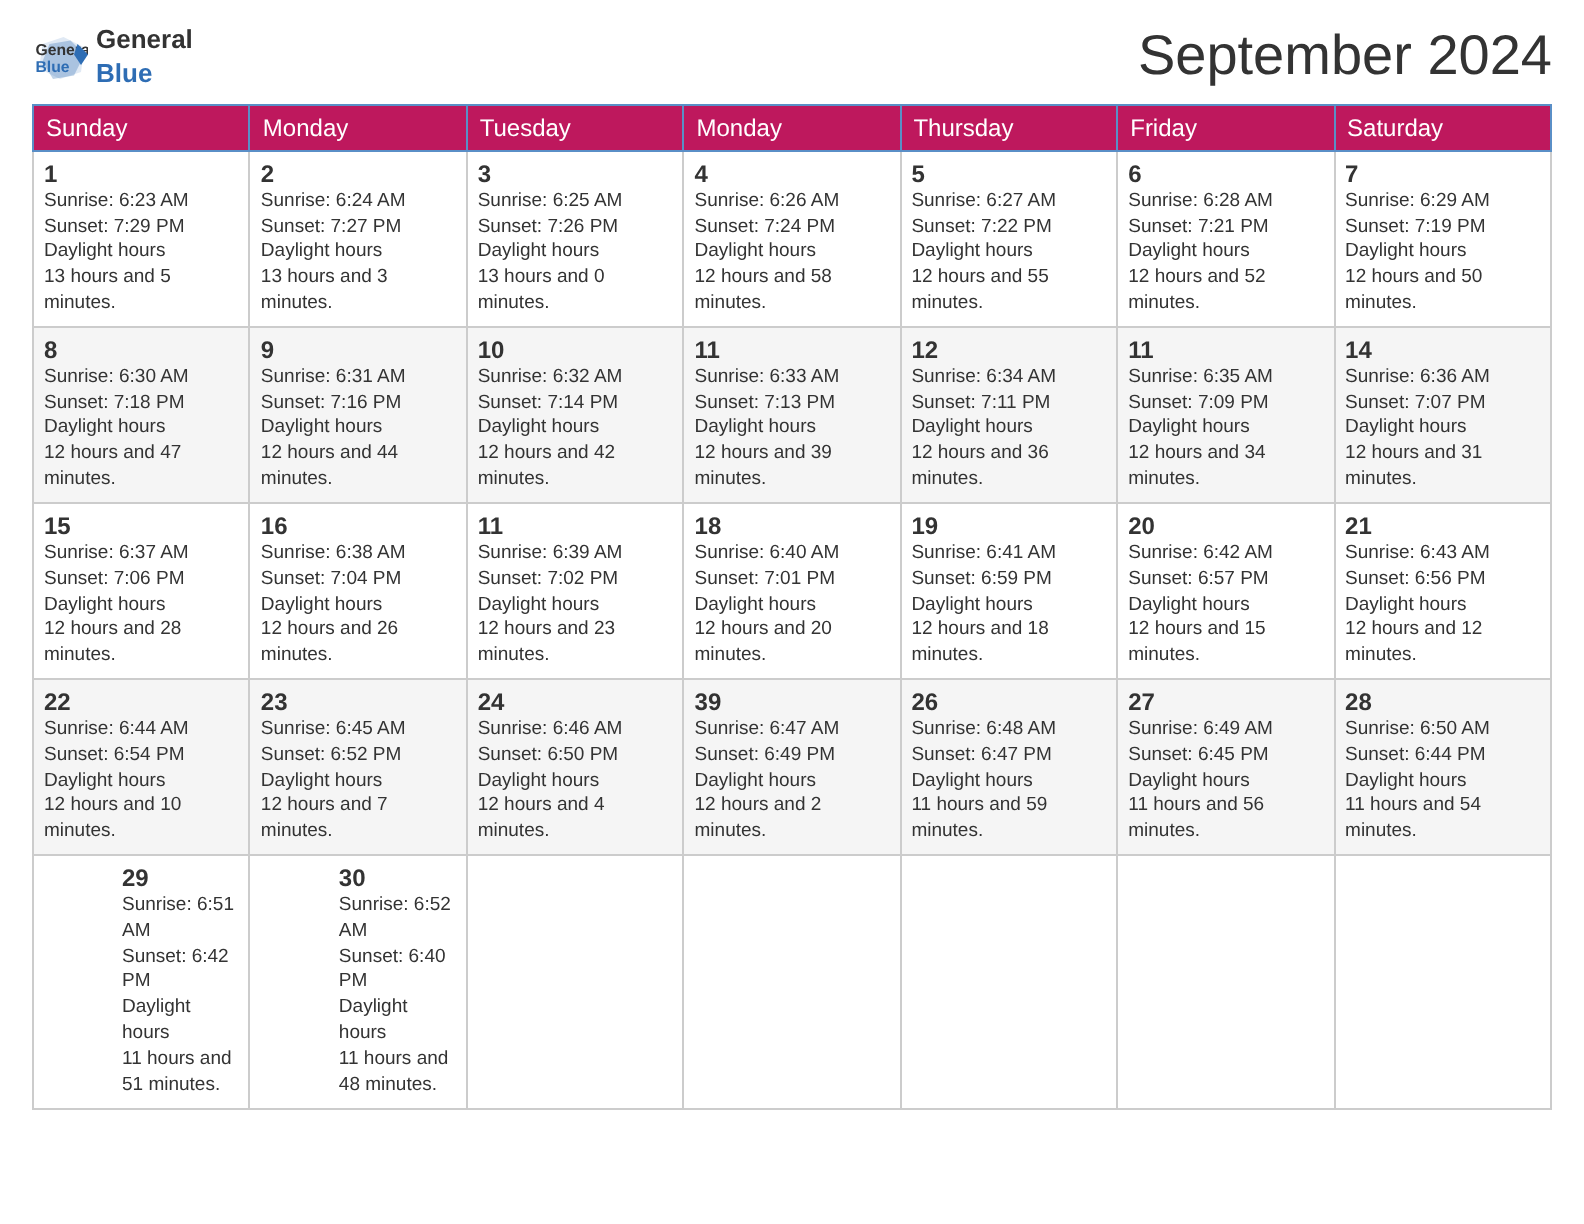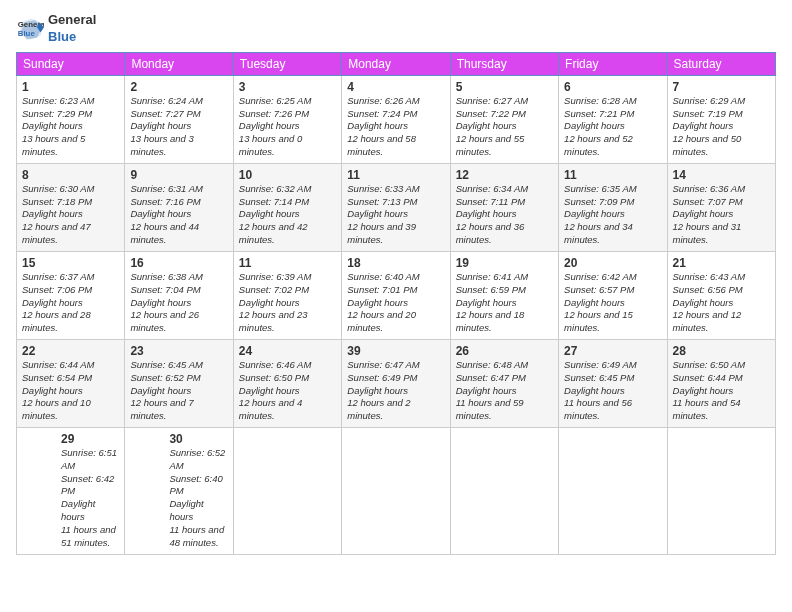--- a/index.html
+++ b/index.html
@@ -43,21 +43,21 @@
     .location-title {
       font-size: 13px;
       color: #555;
     }
     .calendar-table {
       width: 100%;
       border-collapse: collapse;
       table-layout: fixed;
     }
     .calendar-table th {
-      background: #d946ef;
+      background: #be185d;
       color: #fff;
       text-align: left;
       padding: 4px 6px;
       font-size: 12px;
       font-weight: normal;
       border: 1px solid #5a8fc7;
     }
     .calendar-table td {
       border: 1px solid #ccc;
       vertical-align: top;
@@ -71,21 +71,20 @@
     .day-num {
       font-size: 12px;
       font-weight: bold;
       display: block;
       margin-bottom: 1px;
     }
     .day-info {
       font-size: 9.5px;
       line-height: 1.35;
       color: #333;
-      font-style: italic;
     }
     .empty-cell {
       background: #fff !important;
     }
     .last-row td {
       height: 72px;
       padding-left: 44px;
     }
   </style>
 </head>
@@ -101,20 +100,21 @@
         <text x="2" y="14" font-size="9" font-weight="bold" fill="#333" font-family="Arial">General</text>
         <text x="2" y="24" font-size="9" font-weight="bold" fill="#2e6db4" font-family="Arial">Blue</text>
         <polygon points="26,8 32,14 28,20 24,14" fill="#2e6db4"></polygon>
       </svg>
       <div>
         <div style="font-size:13px;font-weight:bold;color:#333;line-height:1.3;">General</div>
         <div style="font-size:13px;font-weight:bold;color:#2e6db4;line-height:1.3;">Blue</div>
       </div>
     </div>
     <div class="title-section">
+      <div class="month-title">September 2024</div>
     </div>
   </div>
 
   <table class="calendar-table">
     <thead>
       <tr>
         <th>Sunday</th>
         <th>Monday</th>
         <th>Tuesday</th>
         <th>Monday</th>

